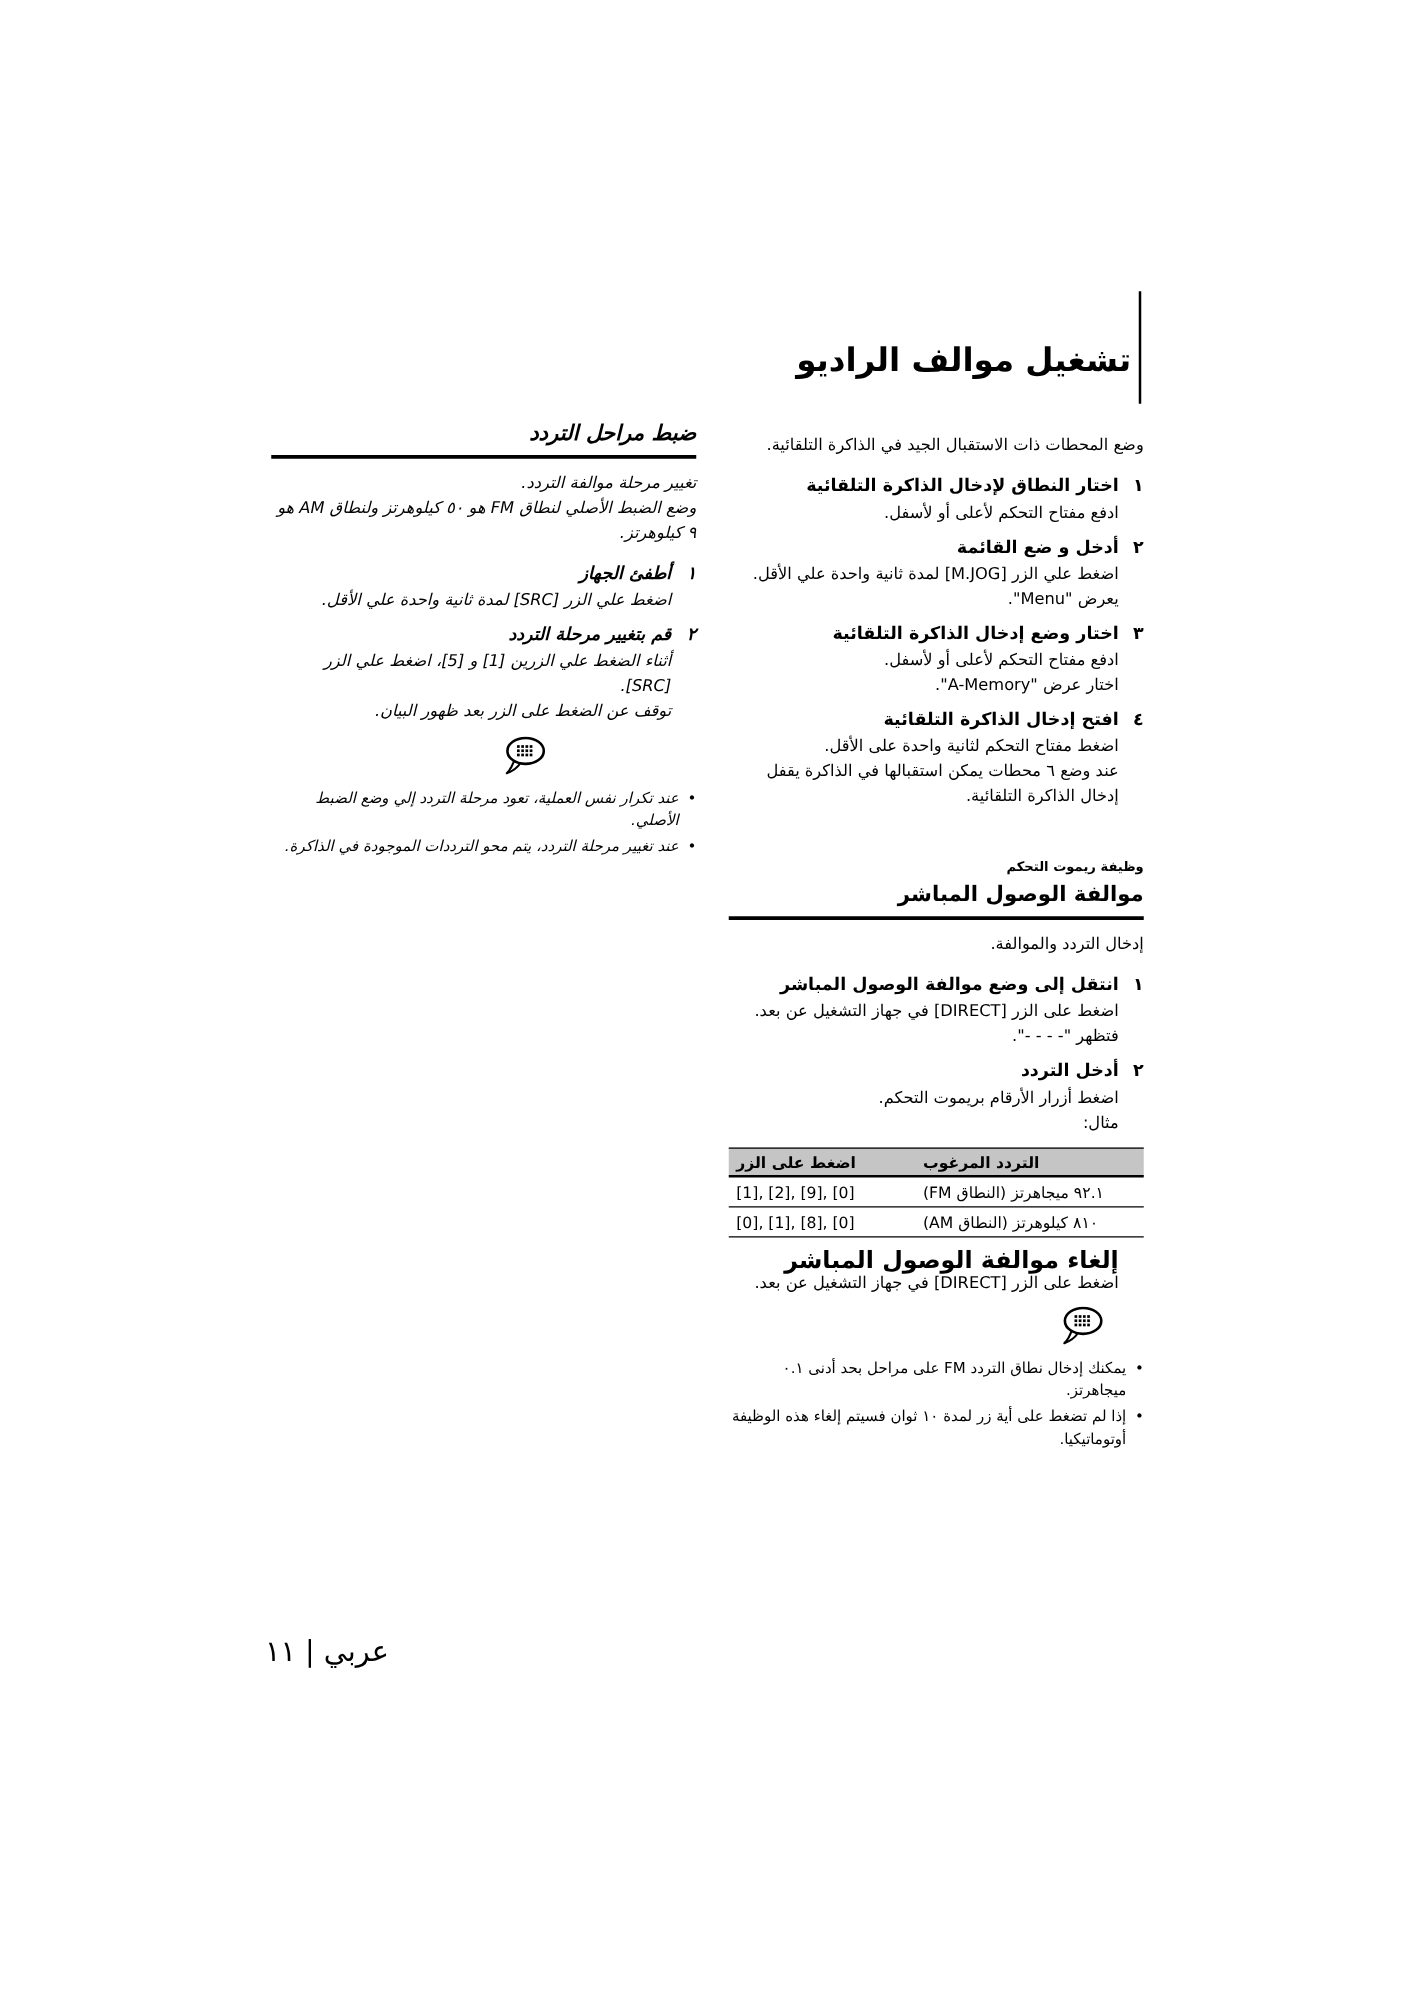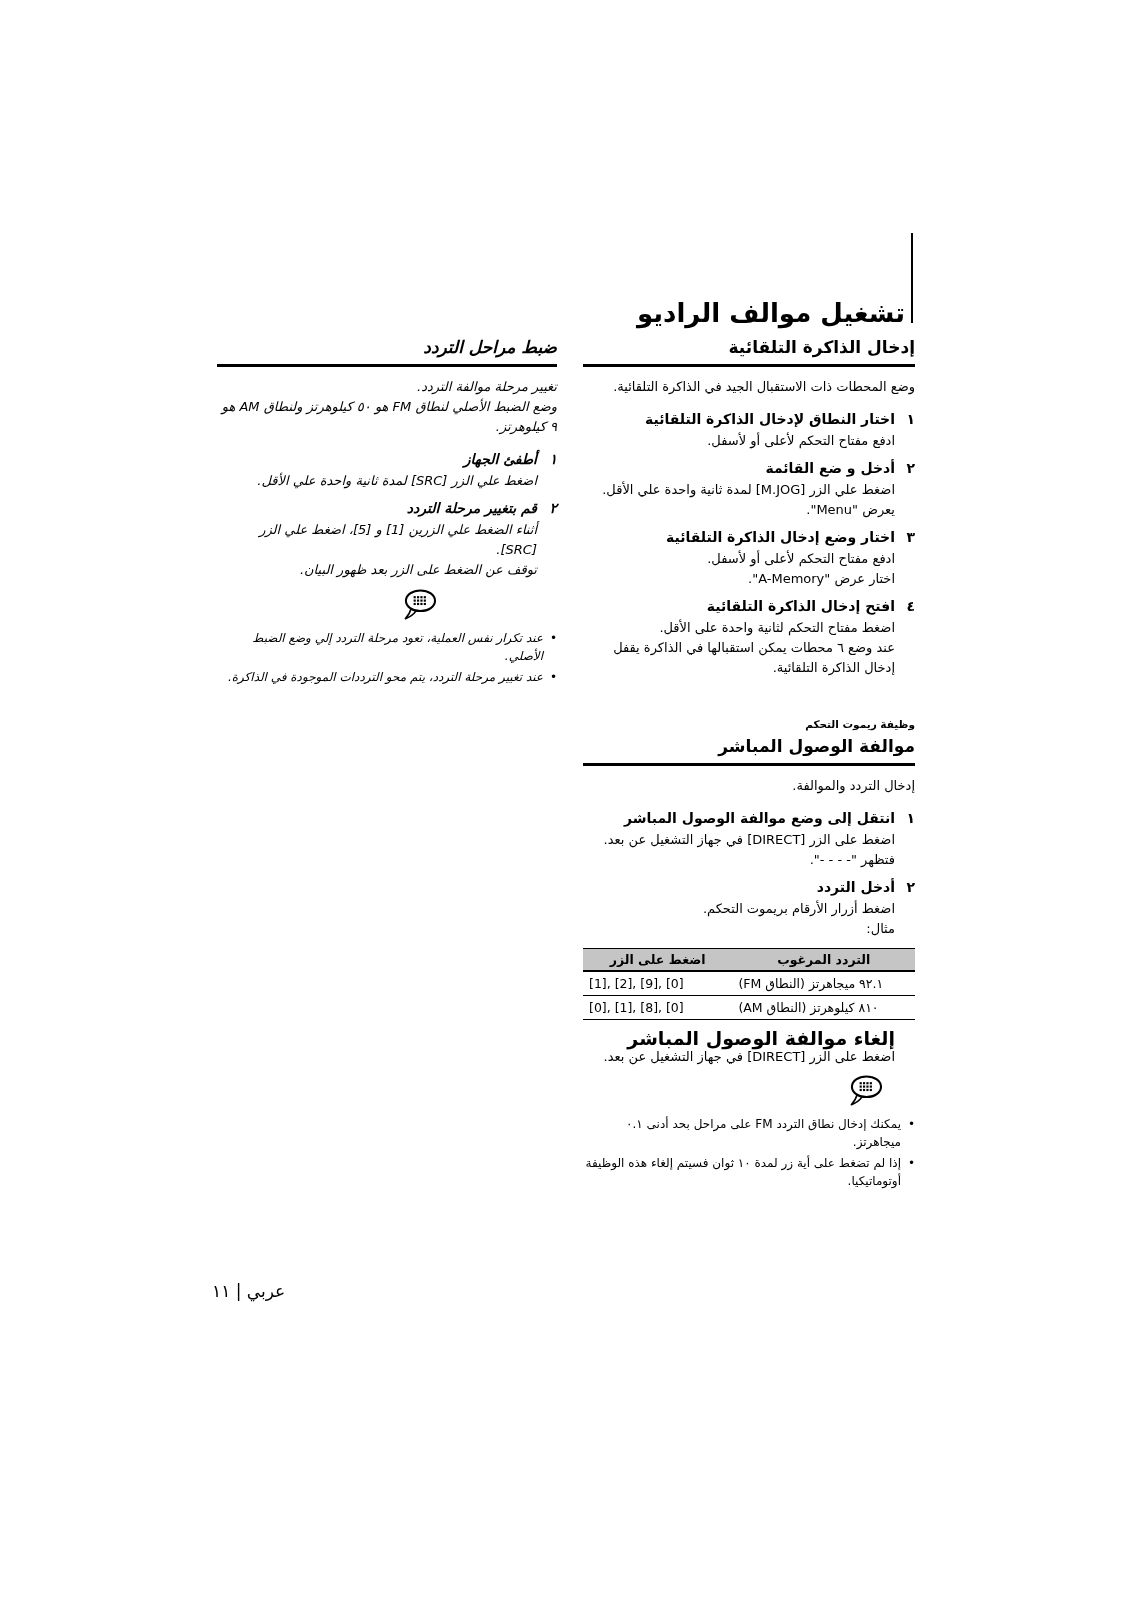--- a/index.html
+++ b/index.html
@@ -1,21 +1,21 @@
 <!DOCTYPE html>
 <html lang="ar"><head>
 <meta charset="utf-8">
 <style>
   html,body{margin:0;padding:0;}
   body{
     width:1132px;height:1600px;position:relative;background:#ffffff;color:#000;
     font-family:"DejaVu Sans", sans-serif;overflow:hidden;
   }
   .page-title{
-    position:absolute;top:280px;left:0;width:905px;text-align:right;direction:rtl;
+    position:absolute;top:256px;left:0;width:905px;text-align:right;direction:rtl;
     font-size:26px;font-weight:bold;letter-spacing:1px;line-height:1.25;
   }
   .title-rule{position:absolute;left:911px;top:233px;width:2px;height:90px;background:#000;}
   .columns{
     position:absolute;top:337px;right:217px;width:698px;
     display:flex;gap:26px;direction:rtl;text-align:right;
   }
   .col-main{width:332px;flex:0 0 332px;}
   .col-sub{width:340px;flex:0 0 340px;font-style:italic;}
   .section-heading{
@@ -28,50 +28,49 @@
   .step{display:flex;gap:7px;margin-bottom:9px;}
   .step-num{flex:0 0 13px;font-weight:bold;font-size:14px;line-height:17px;text-align:right;}
   .step-body{flex:1;min-width:0;}
   .step-title{font-size:14px;font-weight:bold;line-height:17px;margin-bottom:3px;}
   .step-line{font-size:13px;line-height:20px;}
   table.freq-table{
     width:100%;border-collapse:collapse;margin:2px 0 10px;font-size:12.5px;
     border-top:1px solid #000;
   }
   table.freq-table th{
-    background:#c5c5c5;font-weight:bold;padding:3px 6px;text-align:center;
+    background:#c5c5c5;font-weight:bold;padding:3px 6px;text-align:left;
     border-bottom:2px solid #000;font-size:12.5px;margin-top:20px;
   }
   table.freq-table td{padding:4px 6px;text-align:left;border-bottom:1.5px solid #000;}
   td.btns,th.btns{width:45%;}
   .cancel-block{margin:4px 20px 8px 0;}
   .cancel-title{font-size:19px;font-weight:bold;line-height:17px;margin-bottom:0;}
   .cancel-line{font-size:13px;line-height:20px;}
   .note-icon{display:block;margin:6px 32px 5px 0;}
   .note-icon.far{margin-right:120px;margin-top:2px;}
   .notes{font-size:12px;line-height:18px;}
   .note-item{display:flex;gap:6px;margin-bottom:3px;}
   .bullet{flex:0 0 8px;line-height:18px;}
   .note-text{flex:1;min-width:0;}
   .footer{
-    position:absolute;left:212px;top:1280px;direction:rtl;
-    font-size:17px;line-height:1.3;white-space:nowrap;
+    position:absolute;left:212px;top:1308px;direction:rtl;
+    font-size:23px;line-height:1.3;white-space:nowrap;
   }
 </style>
 </head>
 <body>
 
 <h1 class="page-title">تشغيل موالف الراديو</h1>
 <div class="title-rule"></div>
 
 <div class="columns">
 
   <div class="col-main">
 
-    <h2 class="section-heading">إدخال الذاكرة التلقائية</h2>
     <p class="intro">وضع المحطات ذات الاستقبال الجيد في الذاكرة التلقائية.</p>
 
     <div class="steps">
       <div class="step">
         <div class="step-num">١</div>
         <div class="step-body">
           <div class="step-title">اختار النطاق لإدخال الذاكرة التلقائية</div>
           <div class="step-line">ادفع مفتاح التحكم لأعلى أو لأسفل.</div>
         </div>
       </div>

